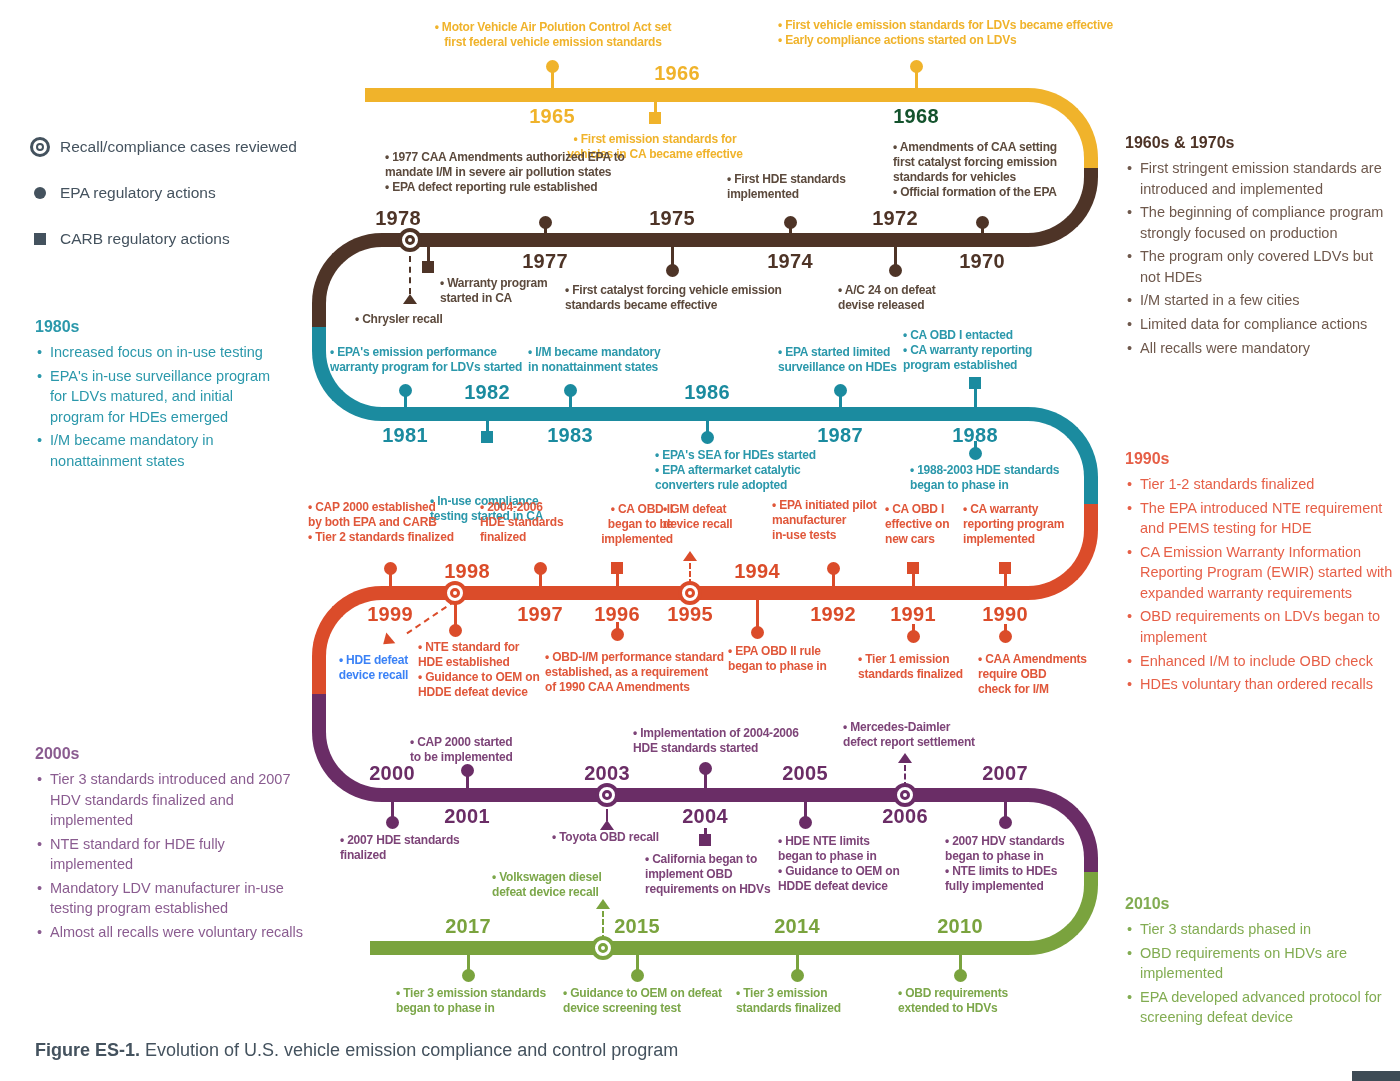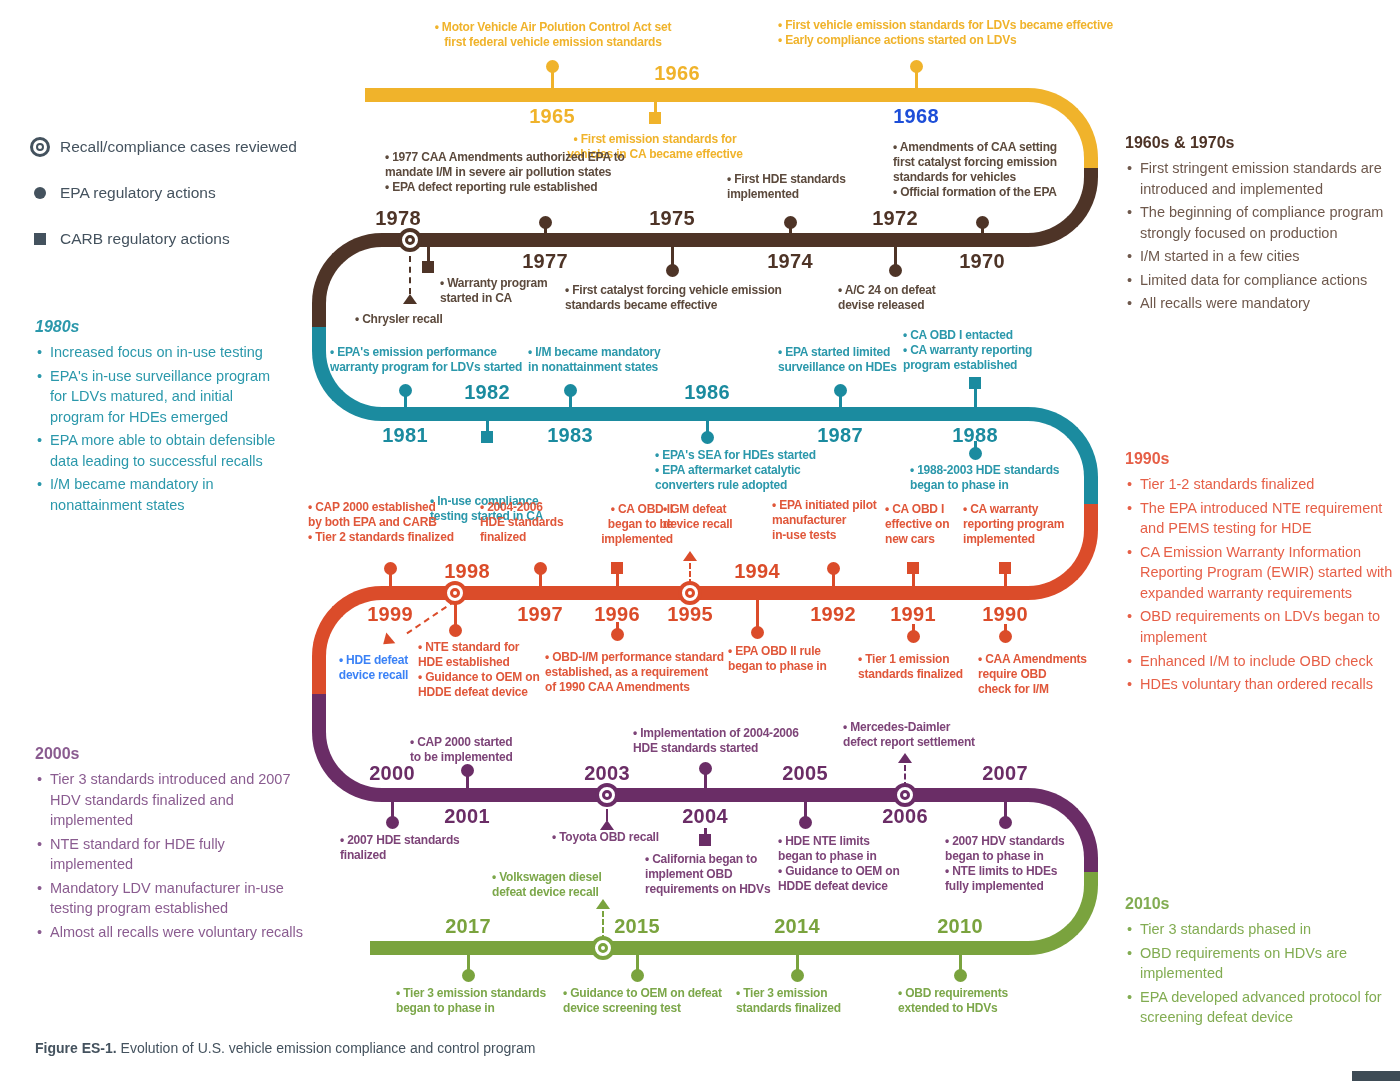--- a/index.html
+++ b/index.html
@@ -16,21 +16,21 @@
   .tri{position:absolute;width:0;height:0;z-index:6;}
   .yr{position:absolute;transform:translateX(-50%);font-size:20px;font-weight:bold;letter-spacing:.3px;z-index:8;white-space:nowrap;}
   .evt{position:absolute;font-size:12px;font-weight:bold;line-height:1.25;letter-spacing:-.2px;white-space:pre-line;z-index:8;}
   .note{position:absolute;z-index:4;}
   .note-title{font-size:16px;font-weight:bold;margin-bottom:6px;}
   .note-li{position:relative;padding-left:15px;font-size:14.5px;line-height:1.42;margin-bottom:3px;}
   .note-li:before{content:"\2022";position:absolute;left:2px;top:0;}
   .legend-item{position:absolute;height:24px;z-index:4;}
   .legend-label{position:absolute;left:30px;top:2px;font-size:15.5px;white-space:nowrap;}
   .licon{position:absolute;box-sizing:border-box;}
-  #caption{position:absolute;left:35px;top:1040px;font-size:14px;z-index:4;}
+  #caption{position:absolute;left:35px;top:1040px;font-size:18px;z-index:4;}
   #corner-tab{position:absolute;z-index:4;}
 </style>
 </head>
 <body>
 
 <div id="canvas">
   <div id="legend">
       <div class="legend-item" style="left: 30px; top: 136px; width: 330px;">
         <div class="licon" style="left: 0px; top: 1px; width: 20px; height: 20px; border: 3px solid rgb(68, 82, 94); border-radius: 50%;">
           <div style="position: absolute; left: 3px; top: 3px; width: 8px; height: 8px; border: 2.5px solid rgb(68, 82, 94); border-radius: 50%; box-sizing: border-box;"></div>
@@ -51,21 +51,21 @@
       <div class="yr" style="left: 552px; top: 105px; color: rgb(240, 179, 43);">1965</div>
       <div class="stem" style="left: 551px; top: 66px; height: 22px; background: rgb(240, 179, 43);"></div>
       <div class="dotm" style="left: 546px; top: 60px; background: rgb(240, 179, 43);"></div>
       <div class="evt" style="left: 398px; top: 20px; width: 310px; text-align: center; color: rgb(240, 179, 43);">• Motor Vehicle Air Polution Control Act set
 first federal vehicle emission standards</div>
       <div class="yr" style="left: 677px; top: 62px; color: rgb(240, 179, 43);">1966</div>
       <div class="stem" style="left: 654px; top: 102px; height: 16px; background: rgb(240, 179, 43);"></div>
       <div class="sqm" style="left: 649px; top: 112px; background: rgb(240, 179, 43);"></div>
       <div class="evt" style="left: 560px; top: 132px; width: 190px; text-align: center; color: rgb(240, 179, 43);">• First emission standards for
 vehicles in CA became effective</div>
-      <div class="yr" style="left: 916px; top: 105px; color: #1d4ed8;">1968</div>
+      <div class="yr" style="left: 916px; top: 105px; color: #14532d;">1968</div>
       <div class="stem" style="left: 915px; top: 66px; height: 22px; background: rgb(240, 179, 43);"></div>
       <div class="dotm" style="left: 910px; top: 60px; background: rgb(240, 179, 43);"></div>
       <div class="evt" style="left: 778px; top: 18px; width: 335px; text-align: left; color: rgb(240, 179, 43);">• First vehicle emission standards for LDVs became effective
 • Early compliance actions started on LDVs</div>
       <div class="bar" style="left: 396px; top: 233px; width: 612px; background: rgb(78, 52, 39);"></div>
       <div class="yr" style="left: 398px; top: 207px; color: rgb(78, 52, 39);">1978</div>
       <div class="ring-outer" style="left: 398px; top: 228px; border: 4px solid rgb(78, 52, 39);"></div>
       <div class="ring-inner" style="left: 405px; top: 235px; border: 3px solid rgb(78, 52, 39);"></div>
       <div class="stem" style="left: 427px; top: 247px; height: 20px; background: rgb(78, 52, 39);"></div>
       <div class="sqm" style="left: 422px; top: 261px; background: rgb(78, 52, 39);"></div>
@@ -299,29 +299,29 @@
       <div class="elbow" style="left: 312px; top: 586px; width: 86px; height: 108px; border-top: 14px solid rgb(219, 76, 42); border-left: 14px solid rgb(219, 76, 42); border-top-left-radius: 70px;"></div>
       <div class="elbow" style="left: 312px; top: 694px; width: 86px; height: 108px; border-bottom: 14px solid rgb(106, 45, 102); border-left: 14px solid rgb(106, 45, 102); border-bottom-left-radius: 70px;"></div>
       <div class="elbow" style="left: 1006px; top: 788px; width: 92px; height: 84px; border-top: 14px solid rgb(106, 45, 102); border-right: 14px solid rgb(106, 45, 102); border-top-right-radius: 70px;"></div>
       <div class="elbow" style="left: 1006px; top: 872px; width: 92px; height: 83px; border-bottom: 14px solid rgb(122, 163, 62); border-right: 14px solid rgb(122, 163, 62); border-bottom-right-radius: 70px;"></div>
     </div>
   <div id="notes">
       <div class="note" style="left: 1125px; top: 134px; width: 268px;">
         <div class="note-title" style="color: rgb(78, 52, 39);">1960s &amp; 1970s</div>
         <div class="note-li" style="color: rgb(110, 88, 76);">First stringent emission standards are introduced and implemented</div>
         <div class="note-li" style="color: rgb(110, 88, 76);">The beginning of compliance program strongly focused on production</div>
+        <div class="note-li" style="color: rgb(110, 88, 76);">The program only covered LDVs but not HDEs</div>
         <div class="note-li" style="color: rgb(110, 88, 76);">I/M started in a few cities</div>
         <div class="note-li" style="color: rgb(110, 88, 76);">Limited data for compliance actions</div>
         <div class="note-li" style="color: rgb(110, 88, 76);">All recalls were mandatory</div>
       </div>
       <div class="note" style="left: 35px; top: 318px; width: 255px;">
-        <div class="note-title" style="color: rgb(43, 152, 171); font-style: italic;">1980s</div>
+        <div class="note-title" style="color: rgb(43, 152, 171);">1980s</div>
         <div class="note-li" style="color: rgb(43, 152, 171);">Increased focus on in-use testing</div>
         <div class="note-li" style="color: rgb(43, 152, 171);">EPA's in-use surveillance program for LDVs matured, and initial program for HDEs emerged</div>
-        <div class="note-li" style="color: rgb(43, 152, 171);">EPA more able to obtain defensible data leading to successful recalls</div>
         <div class="note-li" style="color: rgb(43, 152, 171);">I/M became mandatory in nonattainment states</div>
       </div>
       <div class="note" style="left: 1125px; top: 450px; width: 268px;">
         <div class="note-title" style="color: rgb(230, 95, 71);">1990s</div>
         <div class="note-li" style="color: rgb(230, 95, 71);">Tier 1-2 standards finalized</div>
         <div class="note-li" style="color: rgb(230, 95, 71);">The EPA introduced NTE requirement and PEMS testing for HDE</div>
         <div class="note-li" style="color: rgb(230, 95, 71);">CA Emission Warranty Information Reporting Program (EWIR) started with expanded warranty requirements</div>
         <div class="note-li" style="color: rgb(230, 95, 71);">OBD requirements on LDVs began to implement</div>
         <div class="note-li" style="color: rgb(230, 95, 71);">Enhanced I/M to include OBD check</div>
         <div class="note-li" style="color: rgb(230, 95, 71);">HDEs voluntary than ordered recalls</div>

